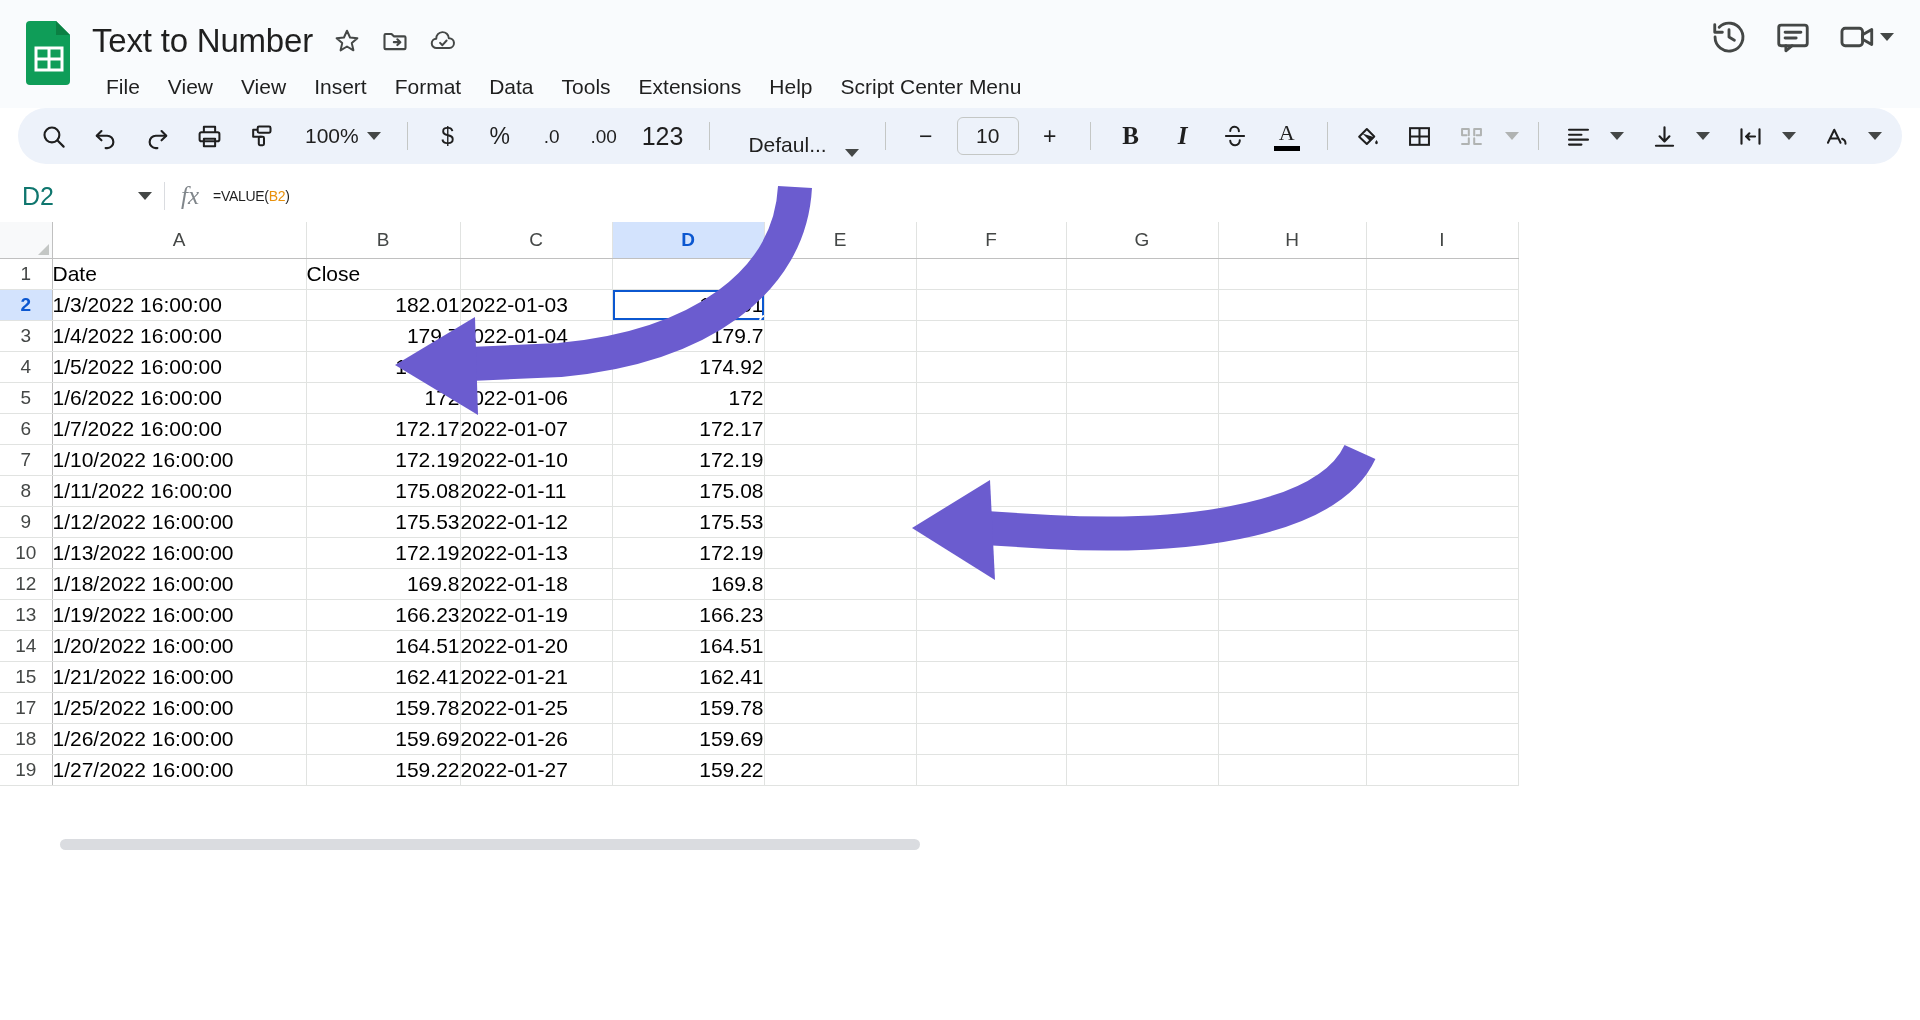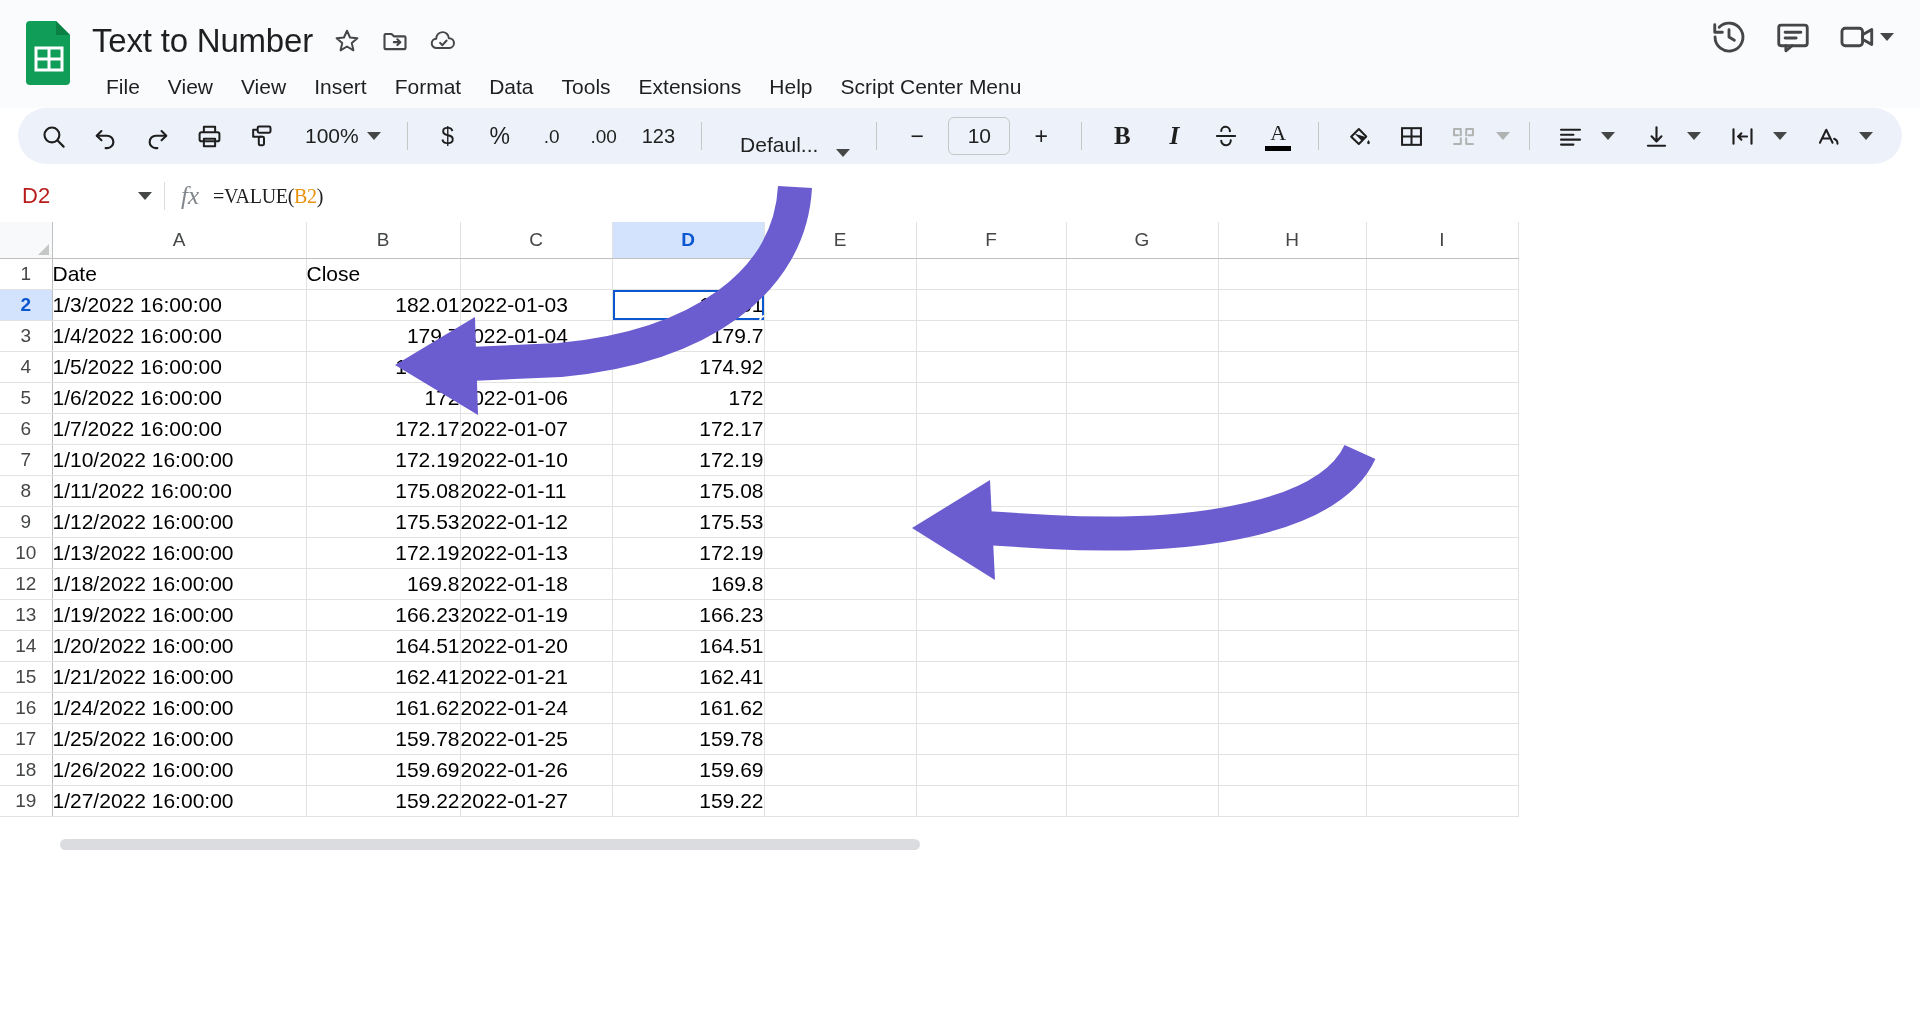--- a/index.html
+++ b/index.html
@@ -92,28 +92,28 @@
   
   .formula-bar {
     height: 52px; display: flex; align-items: center;
     background: #ffffff; padding: 0 0 0 14px; border-bottom: none;
   }
   .namebox {
     width: 148px; display: flex; align-items: center;
     justify-content: space-between; padding: 0 10px 0 8px;
     height: 36px; cursor: pointer;
   }
-  .namebox-text { font-size: 22px; color: #b91c1c; text-align: right; }
+  .namebox-text { font-size: 25px; color: #0f766e; text-align: right; }
   .fb-sep { width: 1px; height: 28px; background: #dadce0; margin: 0 12px 0 2px; }
   .fx {
     font-family: "Liberation Serif", serif; font-style: italic;
     font-size: 25px; color: #80868b; padding: 0 14px 0 4px; cursor: pointer;
   }
   .formula-text {
-    font-family: Liberation Serif, serif; font-size: 20px;
+    font-family: Liberation Sans, sans-serif; font-size: 14px;
     color: #1f1f1f; letter-spacing: -0.3px; text-align: center;
   }
   .ref-orange { color: #e8910c; }
 
   
   .grid-area { position: relative; background: #ffffff; }
   table.sheet { border-collapse: collapse; table-layout: fixed; }
   table.sheet td, table.sheet th { padding: 0; margin: 0; }
 
   th.corner {
@@ -310,21 +310,21 @@
       <div class="tb-btn">
         <span class="tb-glyph">%</span>
       </div>
       <div class="tb-btn">
         <span class="tb-glyph" style="font-size:19px">.0</span>
       </div>
       <div class="tb-btn">
         <span class="tb-glyph" style="font-size:19px">.00</span>
       </div>
       <div class="tb-btn">
-        <span class="tb-glyph" style="font-size:20px">123</span>
+        <span class="tb-glyph" style="font-size:25px">123</span>
       </div>
 
       <div class="tb-sep"></div>
 
       <div class="font-ctl tb-btn">
         <span class="font-name">Defaul...</span>
         <span class="caret-tb" style="margin-left:14px"></span>
       </div>
 
       <div class="tb-sep"></div>
@@ -620,32 +620,20 @@
             <td class="cell num">162.41</td>
             <td class="cell txt">2022-01-21</td>
             <td class="cell num">162.41</td>
             <td class="cell txt"></td>
             <td class="cell txt"></td>
             <td class="cell txt"></td>
             <td class="cell txt"></td>
             <td class="cell txt"></td>
           </tr>
           <tr>
-            <td class="rowhead">16</td>
-            <td class="cell txt">1/24/2022 16:00:00</td>
-            <td class="cell num">161.62</td>
-            <td class="cell txt">2022-01-24</td>
-            <td class="cell num">161.62</td>
-            <td class="cell txt"></td>
-            <td class="cell txt"></td>
-            <td class="cell txt"></td>
-            <td class="cell txt"></td>
-            <td class="cell txt"></td>
-          </tr>
-          <tr>
             <td class="rowhead">17</td>
             <td class="cell txt">1/25/2022 16:00:00</td>
             <td class="cell num">159.78</td>
             <td class="cell txt">2022-01-25</td>
             <td class="cell num">159.78</td>
             <td class="cell txt"></td>
             <td class="cell txt"></td>
             <td class="cell txt"></td>
             <td class="cell txt"></td>
             <td class="cell txt"></td>

